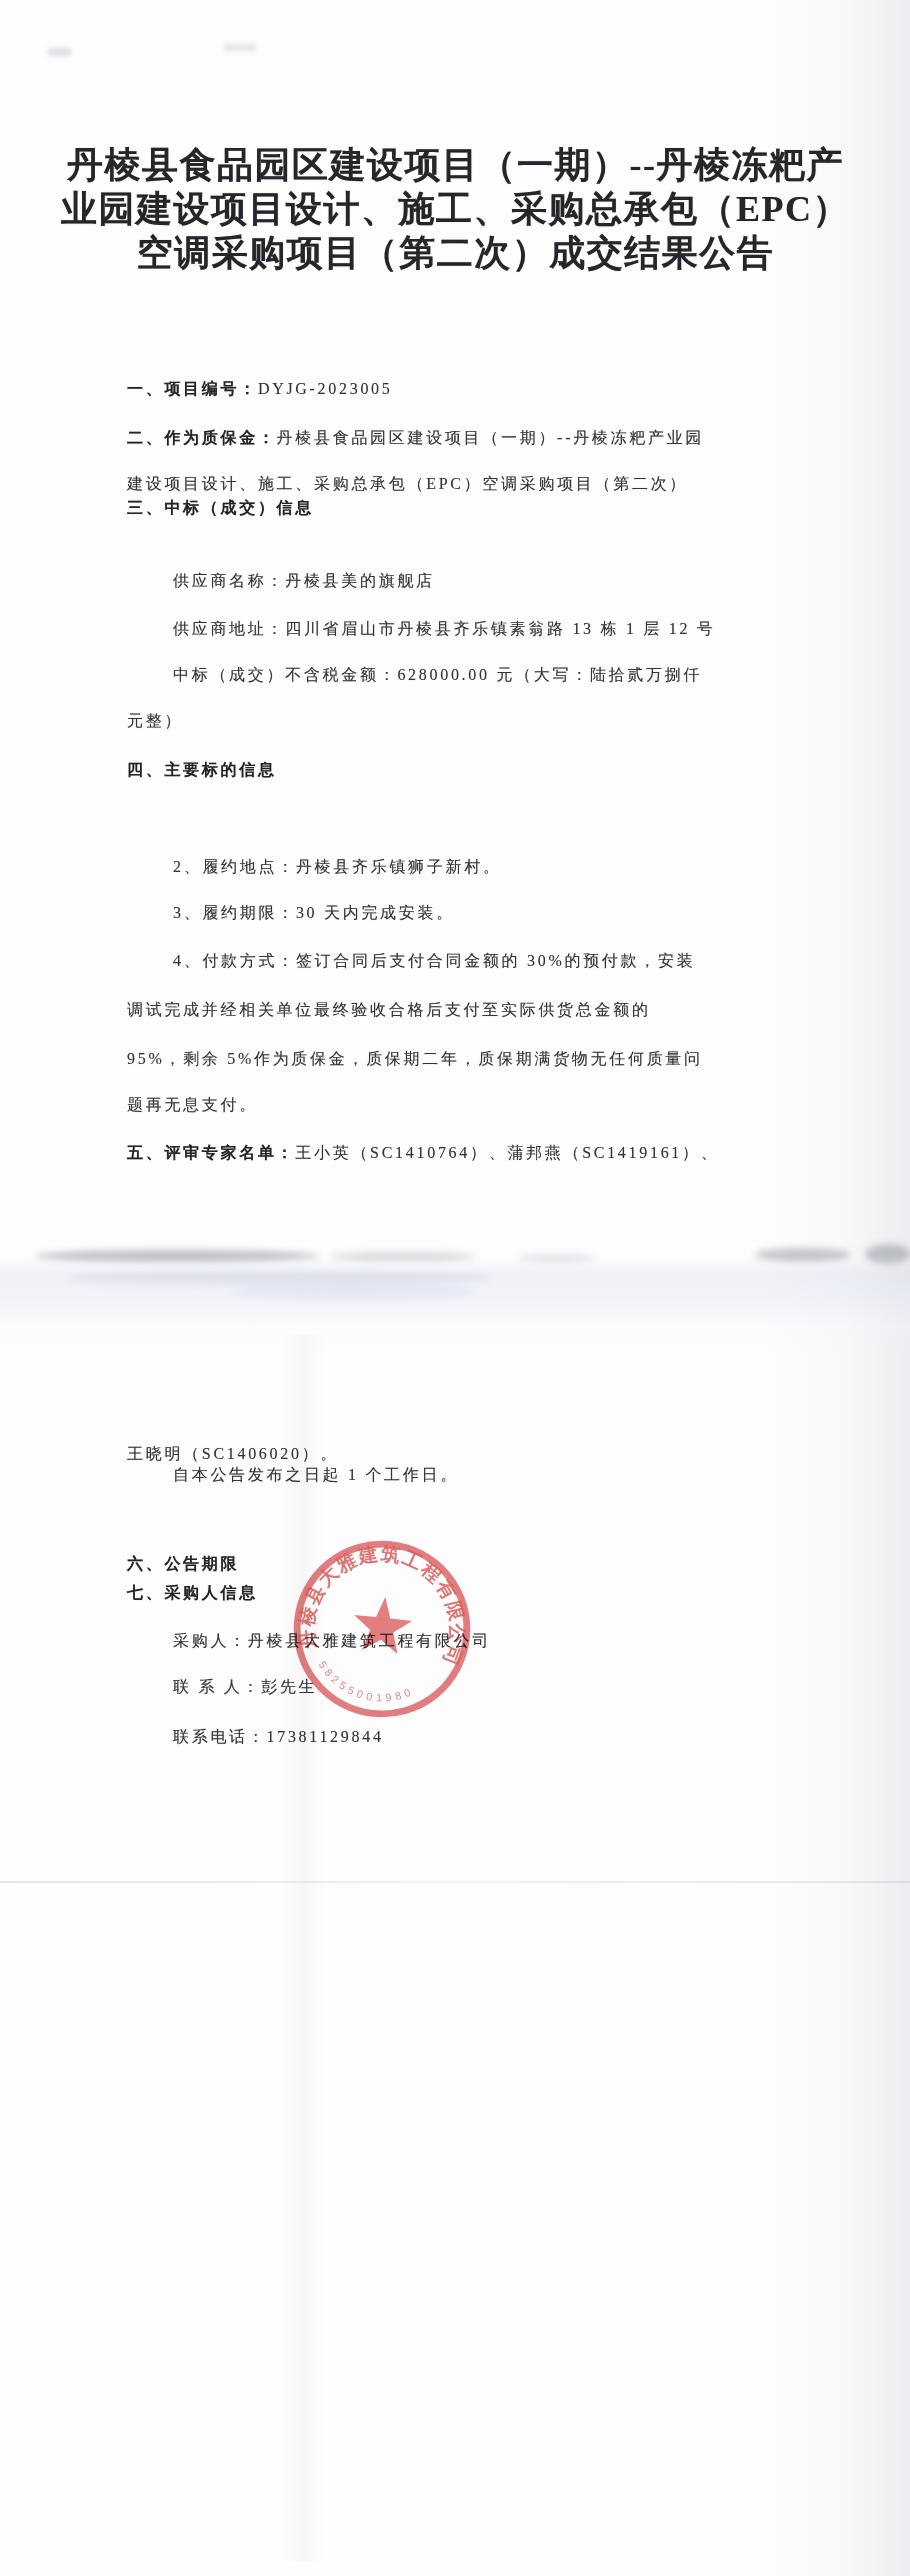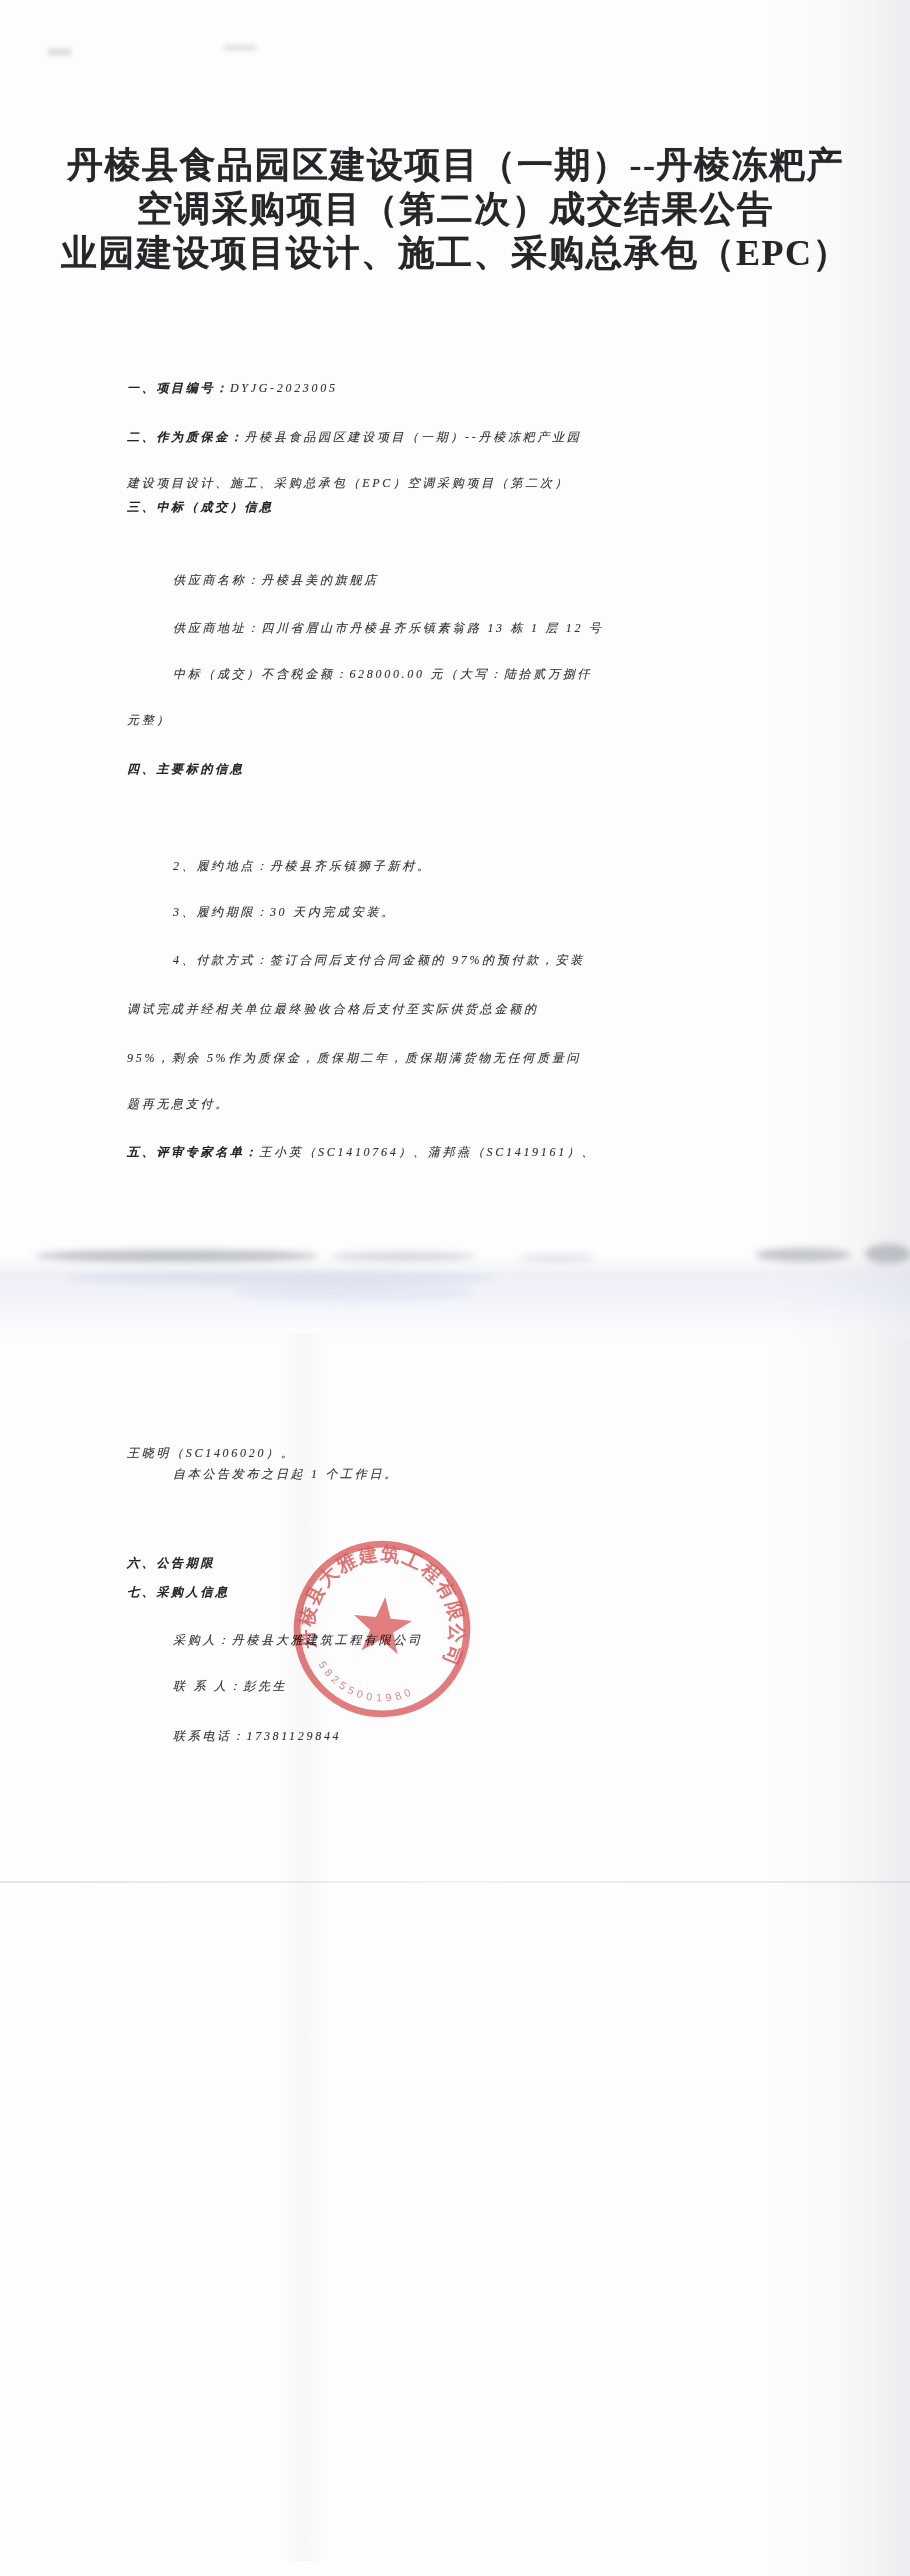--- a/index.html
+++ b/index.html
@@ -22,26 +22,25 @@
     line-height: 44px;
     font-weight: 700;
     letter-spacing: 1.5px;
     color: #26262a;
     text-shadow: 0 0 0.8px rgba(40,40,45,.45);
   }
   
   .line {
     position: absolute;
     white-space: nowrap;
-    font-size: 12px;
+    font-size: 16px;
     line-height: 31px;
     letter-spacing: 2.7px;
     color: #333338;
     text-shadow: 0 0 0.8px rgba(46,46,50,.35);
-    font-style: italic;
   }
   .ind0 { left: 127px; }
   .ind1 { left: 173px; }
   .hd {
     font-family: "Liberation Sans", "DejaVu Sans", sans-serif;
     font-weight: 700;
     color: #242428;
   }
   .val { font-weight: 400; }
   
@@ -85,22 +84,22 @@
 </head>
 <body>
 
 <div class="page">
 
   <div class="right-streak"></div>
   <div class="left-streak"></div>
 
   <div class="doc-title">
     <div>丹棱县食品园区建设项目（一期）--丹棱冻粑产</div>
+    <div>业园建设项目设计、施工、采购总承包（EPC）</div>
     <div>空调采购项目（第二次）成交结果公告</div>
-    <div>业园建设项目设计、施工、采购总承包（EPC）</div>
   </div>
 
   <div class="line ind0" style="top:373px">
     <span class="hd">一、项目编号：</span><span class="val">DYJG-2023005</span>
   </div>
 
   <div class="line ind0" style="top:422px">
     <span class="hd">二、作为质保金：</span><span class="val">丹棱县食品园区建设项目（一期）--丹棱冻粑产业园</span>
   </div>
 
@@ -116,21 +115,21 @@
 
   <div class="line ind0 val" style="top:705px">元整）</div>
 
   <div class="line ind0 hd" style="top:754px">四、主要标的信息</div>
 
 
   <div class="line ind1 val" style="top:851px">2、履约地点：丹棱县齐乐镇狮子新村。</div>
 
   <div class="line ind1 val" style="top:897px">3、履约期限：30 天内完成安装。</div>
 
-  <div class="line ind1 val" style="top:945px">4、付款方式：签订合同后支付合同金额的 97%的预付款，安装</div>
+  <div class="line ind1 val" style="top:945px">4、付款方式：签订合同后支付合同金额的 30%的预付款，安装</div>
 
   <div class="line ind0 val" style="top:994px">调试完成并经相关单位最终验收合格后支付至实际供货总金额的</div>
 
   <div class="line ind0 val" style="top:1043px">95%，剩余 5%作为质保金，质保期二年，质保期满货物无任何质量问</div>
 
   <div class="line ind0 val" style="top:1089px">题再无息支付。</div>
 
   <div class="line ind0" style="top:1137px">
     <span class="hd">五、评审专家名单：</span><span class="val">王小英（SC1410764）、蒲邦燕（SC1419161）、</span>
   </div>

